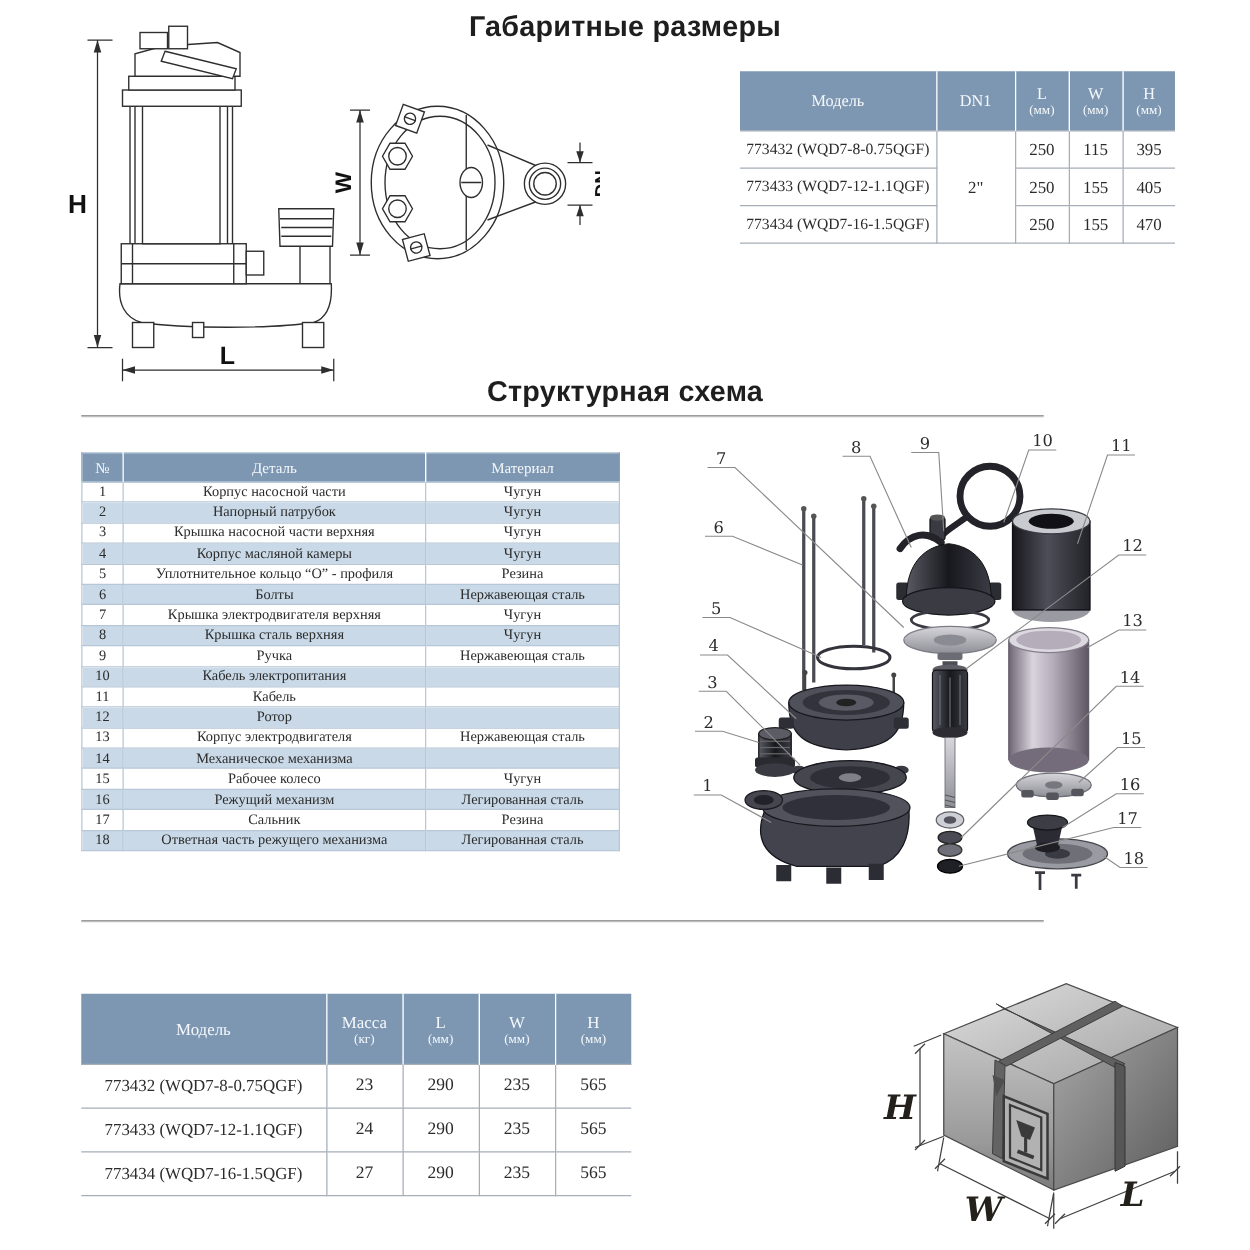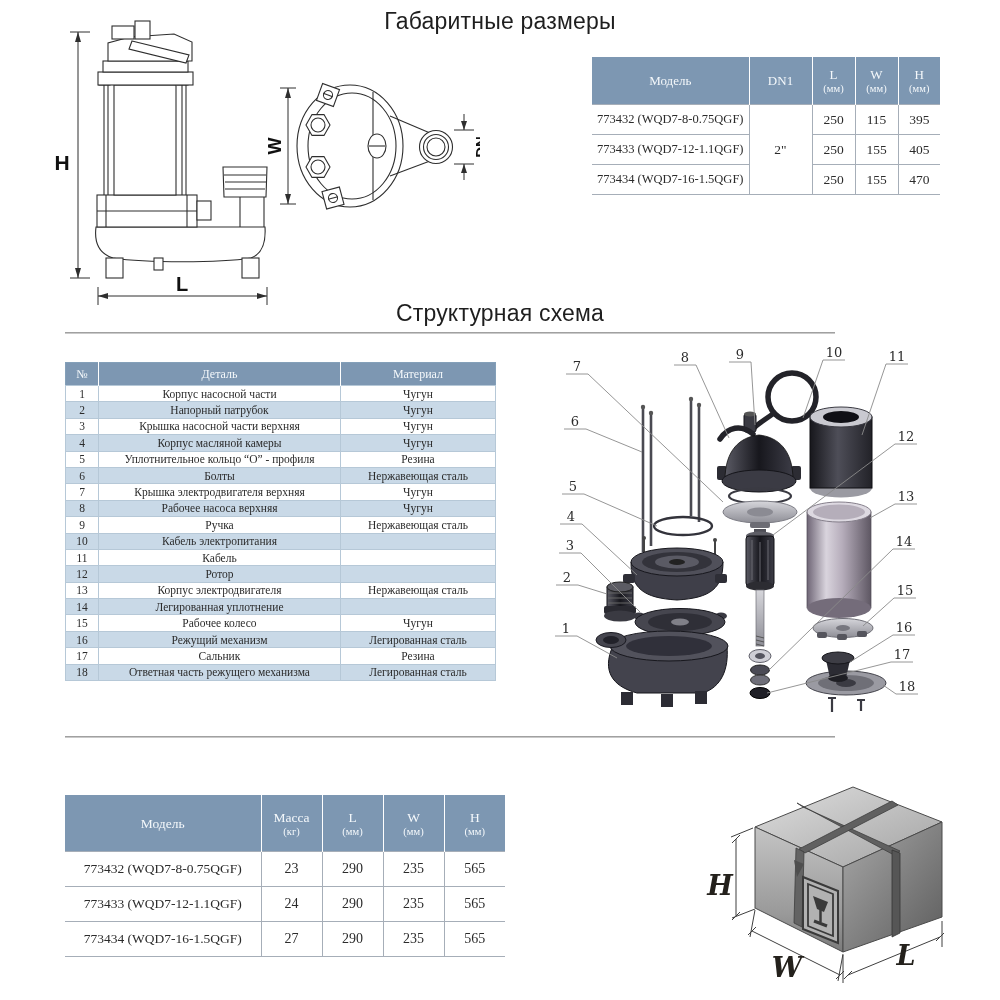--- a/index.html
+++ b/index.html
@@ -1,19 +1,19 @@
 <!DOCTYPE html>
 <html><head>
 <meta charset="utf-8">
 <style>
   html,body{margin:0;padding:0;background:#fff;}
   #page{position:relative;width:1000px;height:1000px;background:#fff;overflow:hidden;
         font-family:"Liberation Sans",sans-serif;}
   .sec-title{position:absolute;left:0;width:1000px;text-align:center;
-             font-weight:normal;font-size:23px;color:#1e1e1e;letter-spacing:.2px;}
+             font-weight:bold;font-size:23px;color:#1e1e1e;letter-spacing:.2px;}
   .rule{position:absolute;left:65px;width:770px;height:2px;
         background:linear-gradient(to bottom,#8c8c8c,#dedede);}
   
   table{border-collapse:collapse;table-layout:fixed;font-family:Liberation Serif, serif;}
   th{background:#7d97b2;color:#f4f8fb;font-weight:normal;vertical-align:middle;
      border-right:1px solid #fff;text-align:center;}
   th:last-child{border-right:none;}
   td{color:#2b2b2b;text-align:center;vertical-align:middle;}
   .unit{font-size:10.5px;line-height:11px;margin-top:1px;}
   
@@ -254,21 +254,21 @@
           <td>Болты</td>
           <td>Нержавеющая сталь</td>
         </tr>
       <tr>
           <td class="num">7</td>
           <td>Крышка электродвигателя верхняя</td>
           <td>Чугун</td>
         </tr>
       <tr>
           <td class="num">8</td>
-          <td>Рабочее насоса верхняя</td>
+          <td>Крышка сталь верхняя</td>
           <td>Чугун</td>
         </tr>
       <tr>
           <td class="num">9</td>
           <td>Ручка</td>
           <td>Нержавеющая сталь</td>
         </tr>
       <tr>
           <td class="num">10</td>
           <td>Кабель электропитания</td>
@@ -284,21 +284,21 @@
           <td>Ротор</td>
           <td></td>
         </tr>
       <tr>
           <td class="num">13</td>
           <td>Корпус электродвигателя</td>
           <td>Нержавеющая сталь</td>
         </tr>
       <tr>
           <td class="num">14</td>
-          <td>Легированная уплотнение</td>
+          <td>Механическое механизма</td>
           <td></td>
         </tr>
       <tr>
           <td class="num">15</td>
           <td>Рабочее колесо</td>
           <td>Чугун</td>
         </tr>
       <tr>
           <td class="num">16</td>
           <td>Режущий механизм</td>

